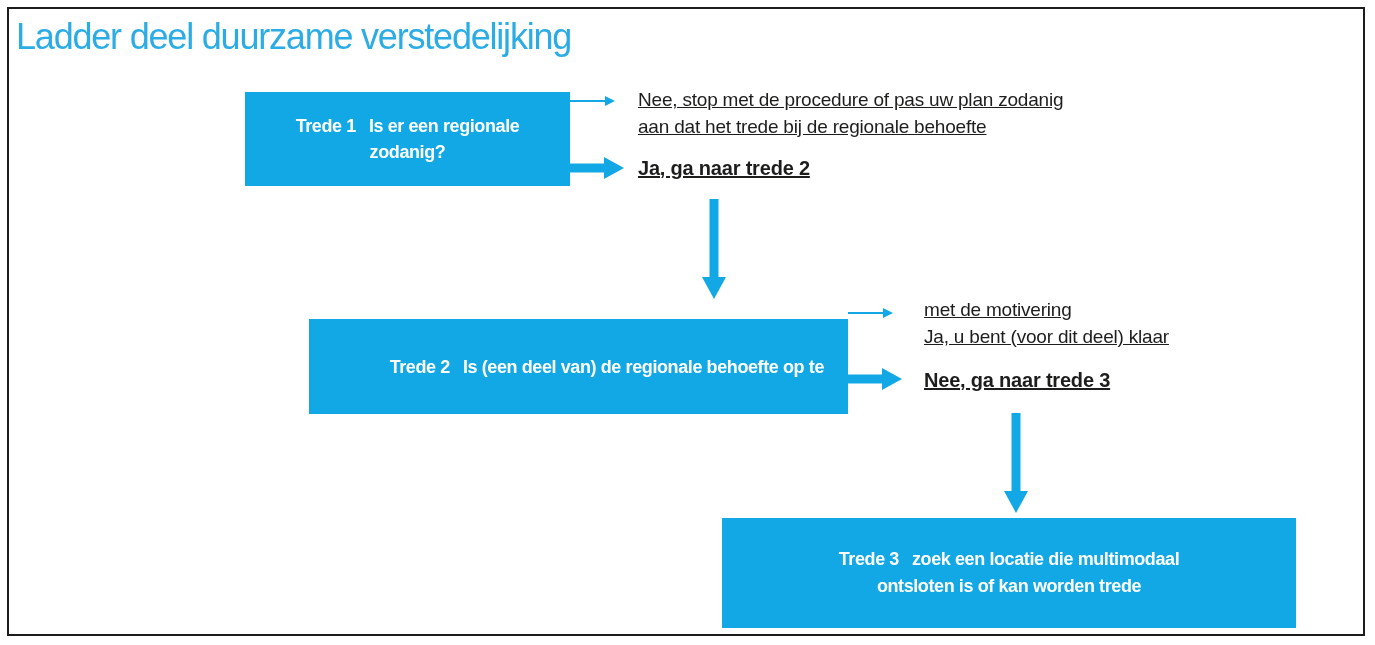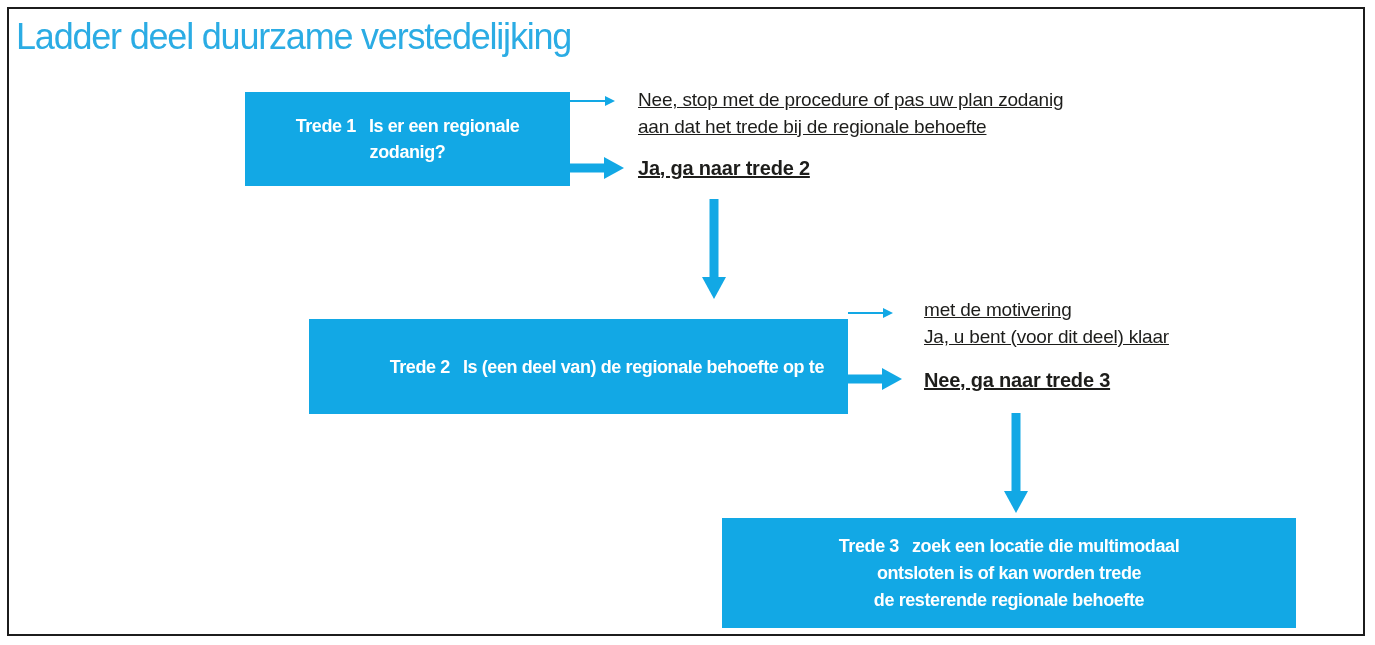--- a/index.html
+++ b/index.html
@@ -120,15 +120,14 @@
   <div class="side-text bold" style="left:924px; top:367px;text-align:right;">Nee, ga naar trede 3</div>
 
   <svg class="arr" style="left:1001px; top:413px;" width="32" height="102">
     <line x1="15" y1="0" x2="15" y2="82" stroke-width="9"></line>
     <polygon points="3,78 27,78 15,100"></polygon>
   </svg>
 
   <div class="box box3">
     <div class="line"><span class="step-label">Trede 3</span><span>zoek een locatie die multimodaal</span></div>
     <div class="line">ontsloten is of kan worden trede</div>
-    <div class="line">de resterende regionale behoefte</div>
   </div>
 </div>
 
 </body></html>

